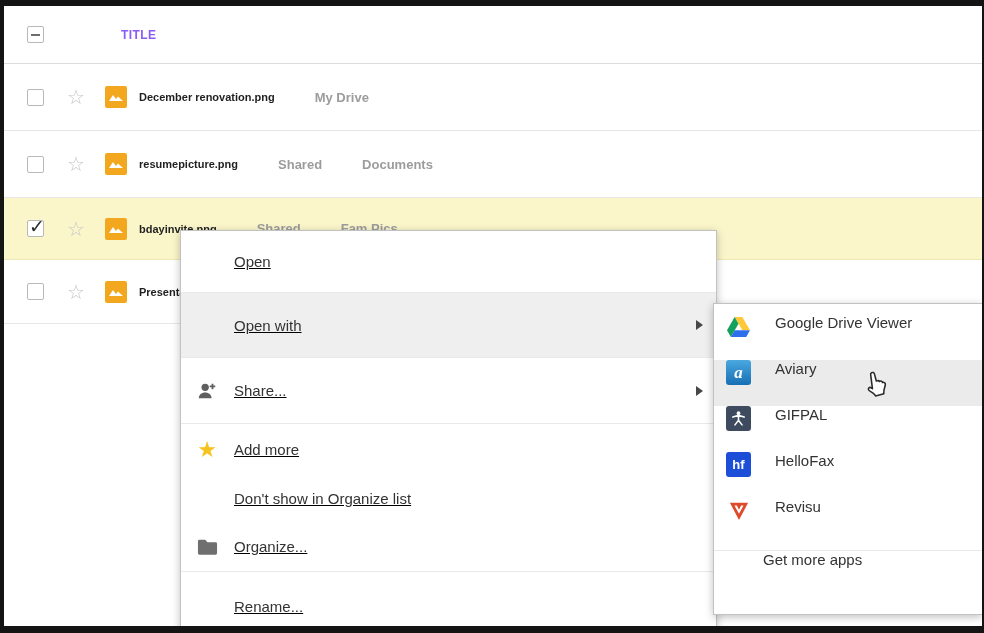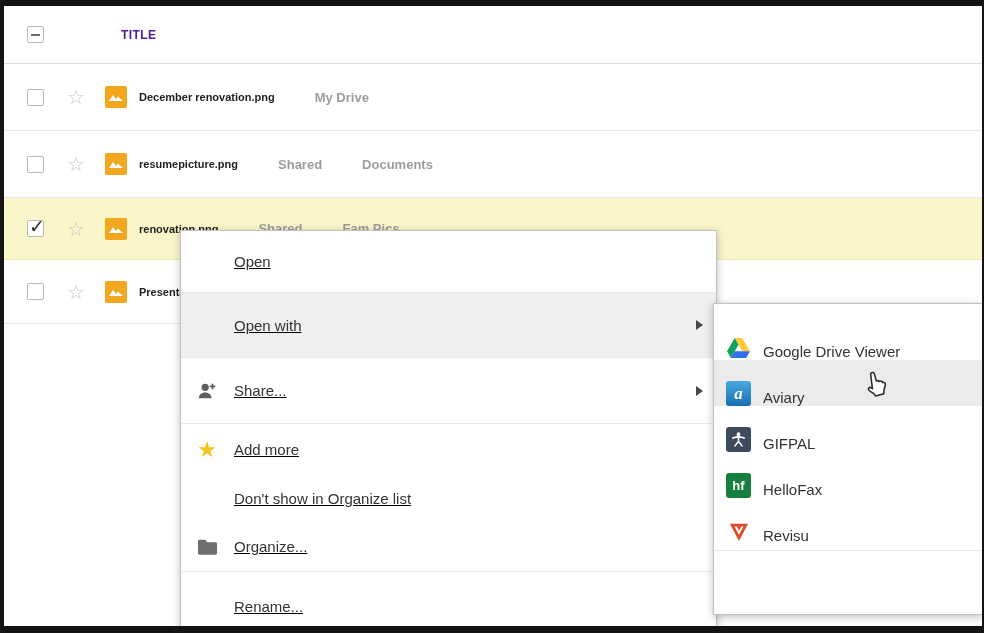--- a/index.html
+++ b/index.html
@@ -15,21 +15,21 @@
     background:#fff; overflow:hidden;
   }
 
   
   .hdr {
     height:58px; display:flex; align-items:center;
     border-bottom:1px solid #dcdcdc; background:#fff;
   }
   .hdr .title {
     margin-left:77px; font-size:12px; font-weight:bold;
-    color:#4c1d95; letter-spacing:.4px;
+    color:#8b5cf6; letter-spacing:.4px;
   }
   .row {
     display:flex; align-items:center; height:67px;
     border-bottom:1px solid #e7e7e7; background:#fff;
   }
   .row.sel { background:#fbf6ca; height:62px; border-bottom-color:#eee8b8; }
   .row.last { height:64px; }
   .cb {
     position:relative; width:17px; height:17px; margin-left:23px;
     border:1px solid #b9b9b9; border-radius:2px; background:#fff; flex:none;
@@ -66,33 +66,33 @@
         padding-left:53px; font-size:15px; color:#333; }
   .mi.hl { background:#efefef; }
   .sepline { height:1px; background:#e9e9e9; }
   .mi .micon { position:absolute; left:14px; top:50%; transform:translateY(-50%);
                width:24px; height:24px; display:flex; align-items:center; justify-content:center; }
   .addstar-glyph { font-size:22px; color:#f6c21c; }
   .arr { position:absolute; right:13px; top:50%; margin-top:-5px;
          width:0; height:0; border-left:7px solid #474747;
          border-top:5px solid transparent; border-bottom:5px solid transparent; }
 
-  .smi { position:relative; display:flex; align-items:flex-end; height:46px;
-         padding-left:12px; font-size:15px; color:#333; }
+  .smi { position:relative; display:flex; align-items:flex-start; height:46px;
+         padding-left:12px; font-size:15px; color:#333;gap:12px; }
   .smi.hl { background:#ebebeb; }
   .smi .appicon { width:25px; height:25px; border-radius:3px; flex:none;
                   display:flex; align-items:center; justify-content:center; }
   .smi .slabel { margin-left:12px; }
   .smi.noicon { padding-left:49px; height:60px; }
 
   .ic-aviary { background:linear-gradient(#4aa8df,#176fb4);
     color:#fff; font-size:17px; font-weight:bold; font-style:italic;
     font-family:"Liberation Serif","DejaVu Serif",serif; }
   .ic-gifpal { background:#3e4a5e; }
-  .ic-hellofax { background:#15803d; color:#fff; font-size:13px; font-weight:bold; }
+  .ic-hellofax { background:#1d4ed8; color:#fff; font-size:13px; font-weight:bold; }
   .ic-revisu { background:transparent; }
 
   
   #cursor { position:absolute; left:856px; top:364px; z-index:9; }
 </style>
 </head>
 <body>
 
 <div class="screen">
 
@@ -127,21 +127,21 @@
   </div>
 
   <div class="row sel">
     <span class="cb checked"></span>
     <span class="star">☆</span>
     <span class="ficon">
       <svg width="16" height="16" viewBox="0 0 16 16">
           <path d="M1 12l4-6 3 4 2-2.5L15 12z" fill="#fff"></path>
         </svg>
     </span>
-    <span class="fname">renovation.png</span>
+    <span class="fname">bdayinvite.png</span>
     <span class="floc">Shared</span>
     <span class="floc">Fam Pics</span>
   </div>
 
   <div class="row last">
     <span class="cb"></span>
     <span class="star">☆</span>
     <span class="ficon">
       <svg width="16" height="16" viewBox="0 0 16 16">
           <path d="M1 12l4-6 3 4 2-2.5L15 12z" fill="#fff"></path>
@@ -226,20 +226,23 @@
     <div class="smi">
       <span class="appicon ic-revisu">
         <svg width="22" height="20" viewBox="0 0 24 22">
           <path d="M2 2h20L12 21z" fill="#de4b2c"></path>
           <path d="M7 5l5 9 5-9-2.6 0-2.4 4.6L9.6 5z" fill="#fff"></path>
         </svg>
       </span>
       <span class="slabel">Revisu</span>
     </div>
     <div class="sepline" style="margin-top:6px"></div>
+    <div class="smi noicon">
+      <span>Get more apps</span>
+    </div>
   </div>
 
   <div id="cursor">
     <svg width="30" height="34" viewBox="0 0 24 28">
       <path d="M9.2 2.2c.9-.5 2 0 2.3 1l1.6 5.9 1-.3c.6-.2 1.3.1 1.6.7.4-.4 1-.5 1.6-.3.5.2.8.6.9 1.1.4-.2.9-.2 1.3 0 .8.3 1.2 1.1 1 1.9-.5 2.2-1 3.8-1.2 5.2-.2 1.1 0 2.1 0 2.1l-6.8 1.9s-.6-1.3-1.6-2c-1.1-.8-2.8-1.7-3.9-2.7-.5-.5-.6-1.3-.1-1.8.4-.5 1.2-.7 1.8-.3l1.2.8L8.5 4.5c-.3-1 .1-1.9.7-2.3z" fill="#fdfdfd" stroke="#2a2a2a" stroke-width="1.3" stroke-linejoin="round"></path>
     </svg>
   </div>
 
 </div>
 

